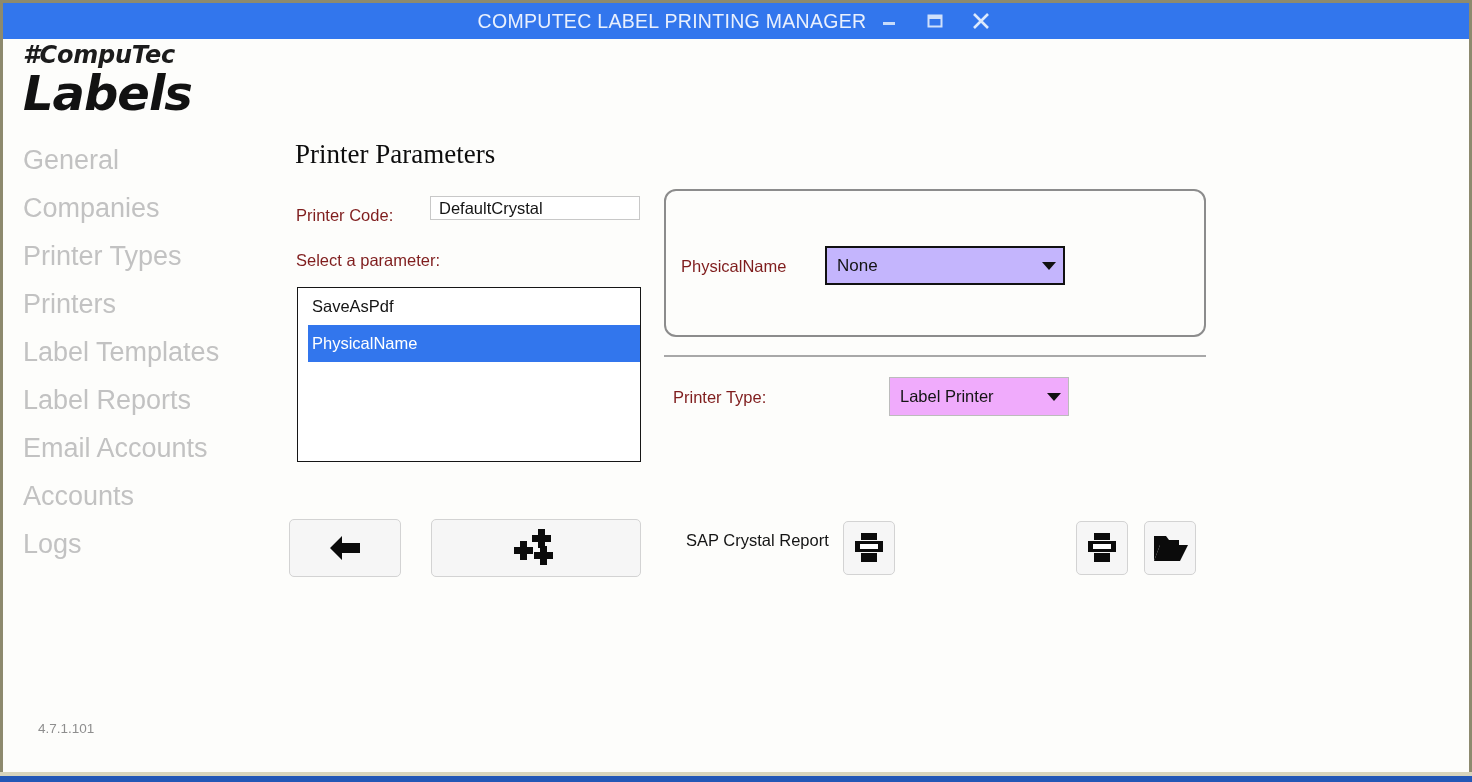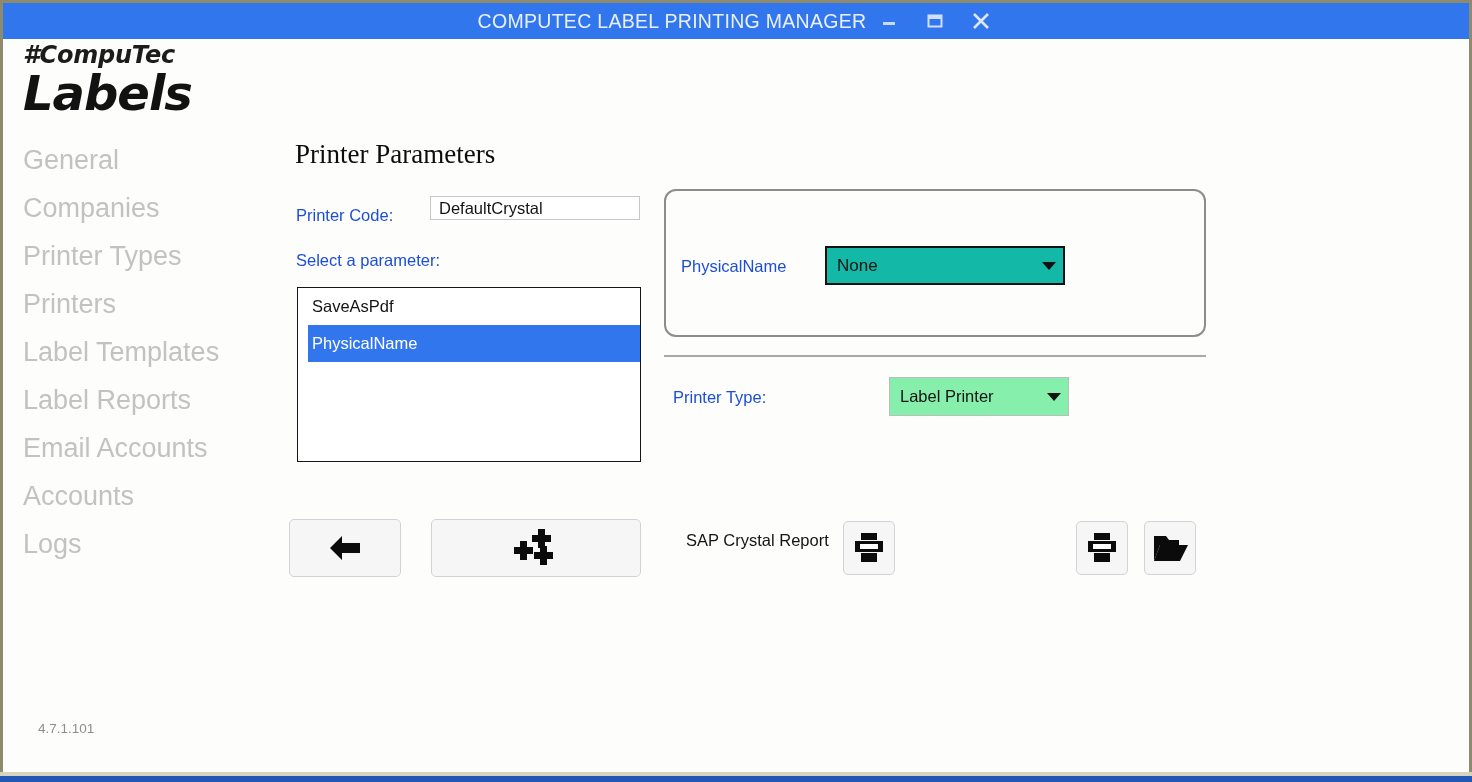--- a/index.html
+++ b/index.html
@@ -122,21 +122,21 @@
     position: absolute;
     left: 292px;
     top: 136px;
     font-family: "Liberation Serif", serif;
     font-size: 27px;
     color: #0d0d0d;
   }
 
   .field-label {
     font-size: 16.5px;
-    color: #1d4ed8;
+    color: #7f1d1d;
     font-family: "Liberation Sans", sans-serif;
     white-space: nowrap;
   }
 
   #printer-code-label { position: absolute; left: 293px; top: 203px; }
 
   #printer-code-input {
     position: absolute;
     left: 427px; top: 193px;
     width: 210px; height: 24px;
@@ -191,21 +191,21 @@
   #physical-name-label {
     position: absolute;
     left: 678px; top: 254px;
   }
   #physical-name-select {
     position: absolute;
     left: 822px; top: 243px;
     width: 240px; height: 39px;
     box-sizing: border-box;
     border: 2px solid #111111;
-    background: #14b8a6;
+    background: #c4b5fd;
     display: flex;
     align-items: center;
     cursor: default;
   }
   #physical-name-select .sel-value {
     flex: 1;
     padding-left: 10px;
     font-size: 17px;
     color: #141414;
     font-family: "Liberation Sans", sans-serif;
@@ -224,21 +224,21 @@
     border-top: 2px solid #a8a8a8;
   }
 
   #printer-type-label { position: absolute; left: 670px; top: 385px; }
   #printer-type-select {
     position: absolute;
     left: 886px; top: 374px;
     width: 180px; height: 39px;
     box-sizing: border-box;
     border: 1px solid #bcbcbc;
-    background: #86efac;
+    background: #f0abfc;
     display: flex;
     align-items: center;
     cursor: default;
   }
   #printer-type-select .sel-value {
     flex: 1;
     padding-left: 10px;
     font-size: 16.5px;
     color: #141414;
     font-family: "Liberation Sans", sans-serif;

